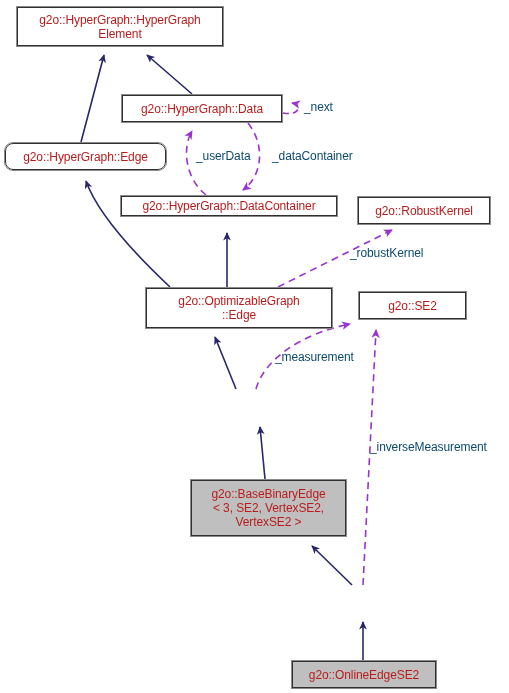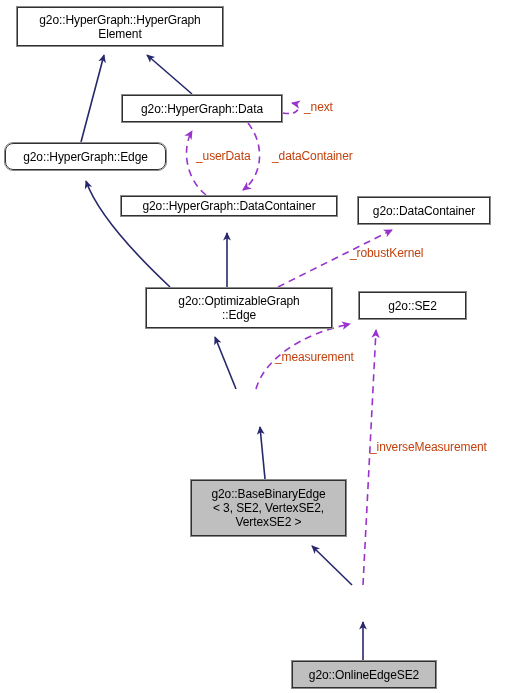--- a/index.html
+++ b/index.html
@@ -22,38 +22,38 @@
     width: 509px;
     height: 693px;
     pointer-events: none;
   }
   .node {
     position: absolute;
     box-sizing: border-box;
     border: 1px solid #303030;
     outline: 1px solid #8a8a8a;
     background: #ffffff;
-    color: #000000;
+    color: #b91c1c;
     font-size: 12px;
     line-height: 14px;
     text-align: center;
     display: flex;
     align-items: center;
     justify-content: center;
     white-space: pre;
     letter-spacing: -0.1px;
   }
   .node.filled {
     background: #bfbfbf;
   }
   .edge-label {
     position: absolute;
     font-size: 12px;
     line-height: 13px;
-    color: #c2410c;
+    color: #0c4a6e;
     white-space: pre;
     letter-spacing: -0.1px;
   }
 </style>
 </head>
 <body>
 
 <div id="diagram">
 
   <svg class="edges" viewBox="0 0 509 693">
@@ -97,21 +97,21 @@
 
   <div class="node" style="left:17px; top:7px; width:206px; height:39px;">g2o::HyperGraph::HyperGraph
 Element</div>
 
   <div class="node" style="left:122px; top:95px; width:160px; height:27px;">g2o::HyperGraph::Data</div>
 
   <div class="node" style="left:5px; top:143px; width:161px; height:27px;border-radius:8px;">g2o::HyperGraph::Edge</div>
 
   <div class="node" style="left:121px; top:196px; width:216px; height:20px;">g2o::HyperGraph::DataContainer</div>
 
-  <div class="node" style="left:358px; top:197px; width:132px; height:27px;">g2o::DataContainer</div>
+  <div class="node" style="left:358px; top:197px; width:132px; height:27px;">g2o::RobustKernel</div>
 
   <div class="node" style="left:120px; top:288px; width:186px; height:40px;margin-left:26px;">g2o::OptimizableGraph
 ::Edge</div>
 
   <div class="node" style="left:359px; top:292px; width:107px; height:27px;">g2o::SE2</div>
 
 
   <div class="node filled" style="left:191px; top:480px; width:155px; height:56px;">g2o::BaseBinaryEdge
 &lt; 3, SE2, VertexSE2,
 VertexSE2 &gt;</div>

